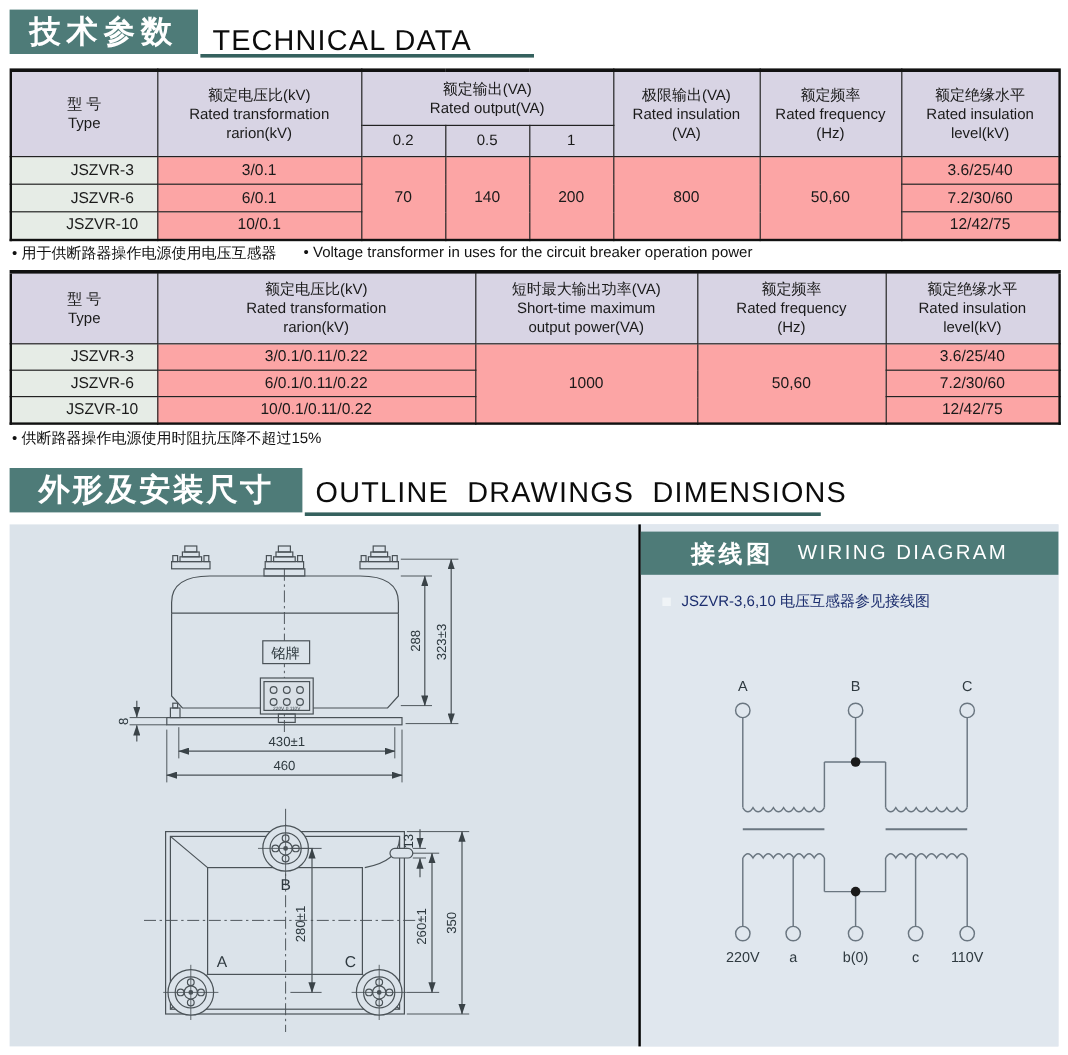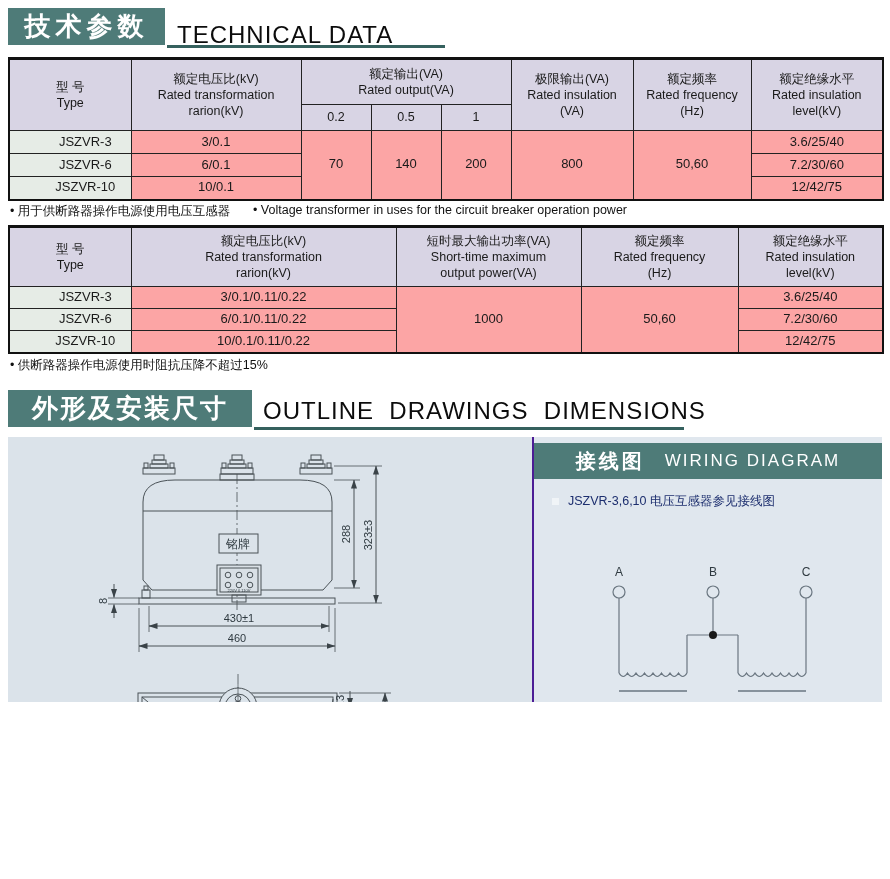--- a/index.html
+++ b/index.html
@@ -1,17 +1,17 @@
 <!DOCTYPE html>
 <html><head>
 <meta charset="utf-8">
 <style>
   * { margin:0; padding:0; box-sizing:border-box; }
   body { width:890px; height:879px; background:#ffffff; font-family:"Liberation Sans", sans-serif; color:#1a1a1a; }
-  .page { position:relative; width:890px; height:702px; overflow:hidden; background:#fff; }
+  .page { position:relative; width:890px; height:879px; overflow:hidden; background:#fff; }
 
   
   .secbox { position:absolute; background:#4e7b78; color:#fff; font-weight:bold;
             display:flex; align-items:center; justify-content:center; }
   .secen  { position:absolute; color:#0c0c0c; font-size:24px; letter-spacing:1px; white-space:pre; }
   .secline{ position:absolute; height:3px; background:#35615e; }
 
   
   table.tbl { position:absolute; left:8px; border-collapse:collapse; table-layout:fixed; width:874px;
               border:2px solid #111; border-top:3px solid #111; }
@@ -22,21 +22,21 @@
   table.tbl td.tcol { background:#e6ece6;padding-left:30px; }
 
   
   .note { position:absolute; left:10px; width:874px; height:16px; font-size:12.5px; color:#111; }
   .note .note-en { position:absolute; left:243px; top:0; }
   .note .note-cn { position:absolute; left:0; top:0; }
 
   
   .lower { position:absolute; left:8px; top:437px; width:874px; height:435px; background:#dbe3ea; }
   .rpanel { position:absolute; left:524px; top:0; width:350px; height:435px; background:#e0e7ee;
-            border-left:2px solid #4c1d95; }
+            border-left:2px solid #000000; }
   .wirehead { position:absolute; left:0; top:6px; width:348px; height:36px; background:#4e7b78;
               display:flex; align-items:center; justify-content:center; color:#fff; }
   .wirehead .cn { font-weight:bold; font-size:20px; letter-spacing:3px; margin-right:8px; }
   .wirehead .en { font-size:17px; letter-spacing:2px; white-space:pre;margin-left:12px; }
   .wnote { position:absolute; left:18px; display:flex; align-items:center; font-size:12.5px; color:#1c2e6e; }
   .wnote .sq { width:7px; height:7px; background:#f0f4f7; margin-right:9px; flex:none; }
 
   svg { position:absolute; overflow:visible; }
   svg text { font-family:"Liberation Sans", sans-serif; fill:#2f3a40; }
   .dim { font-size:11px; }

